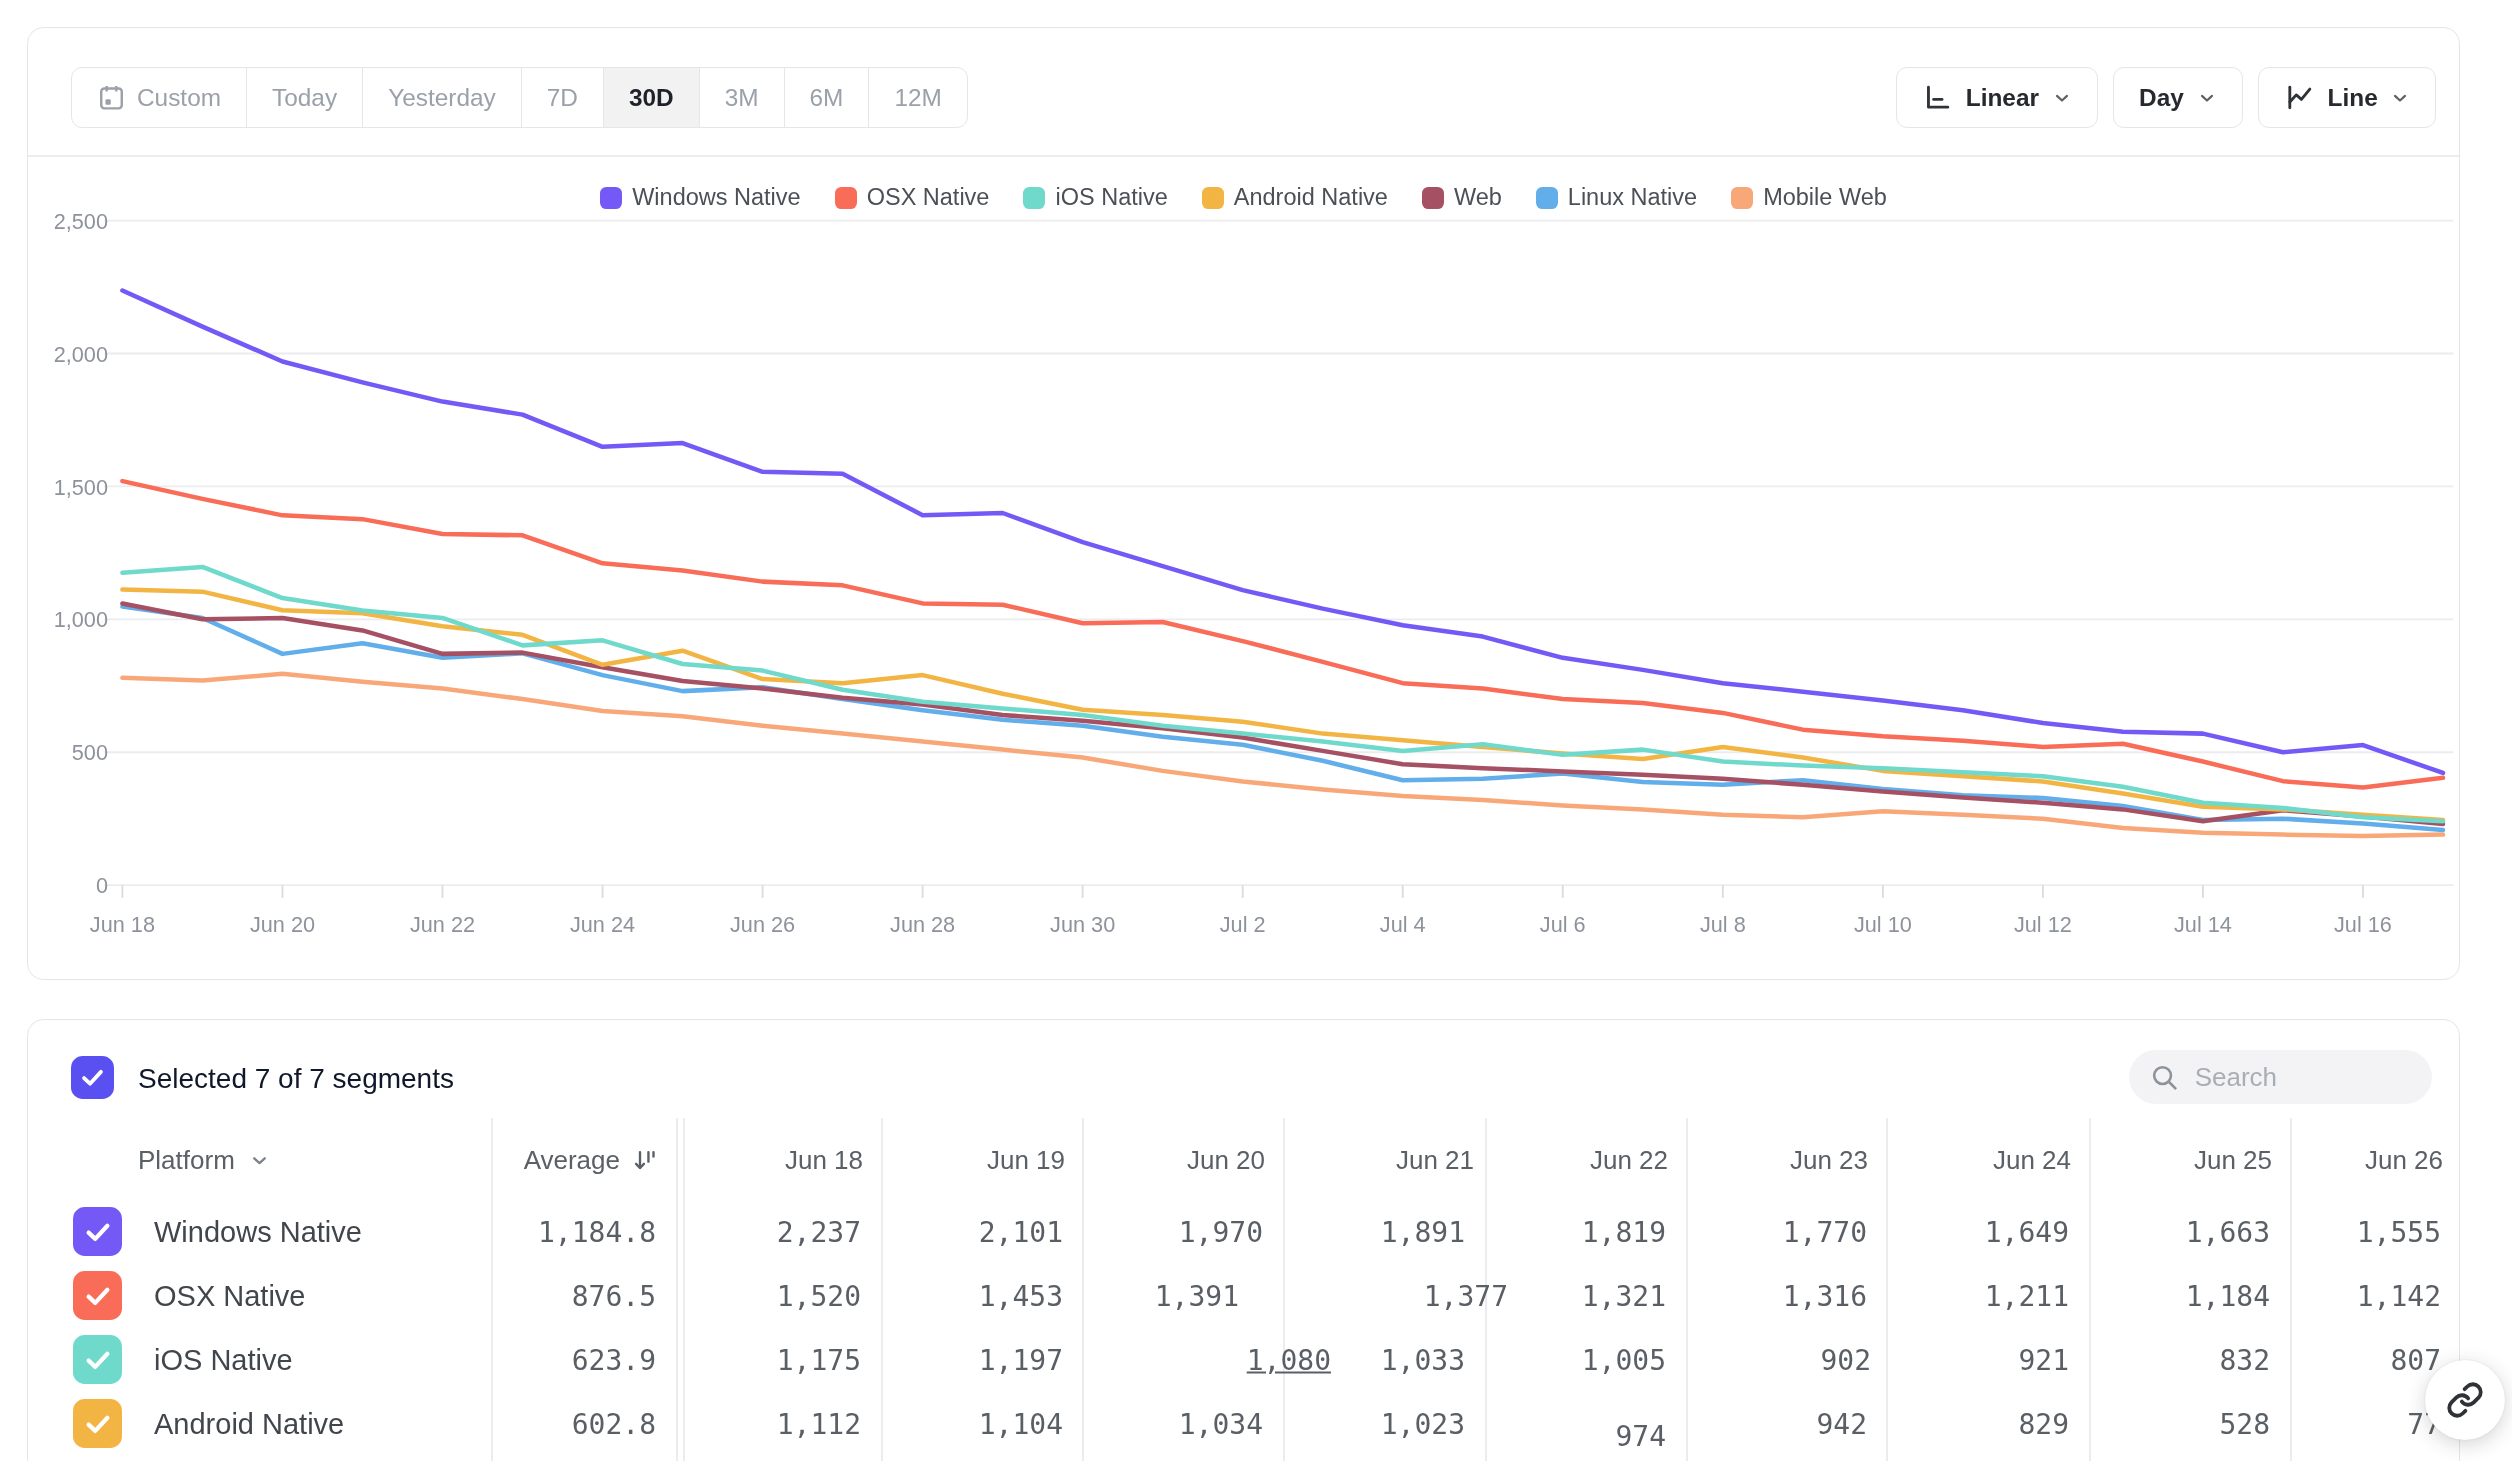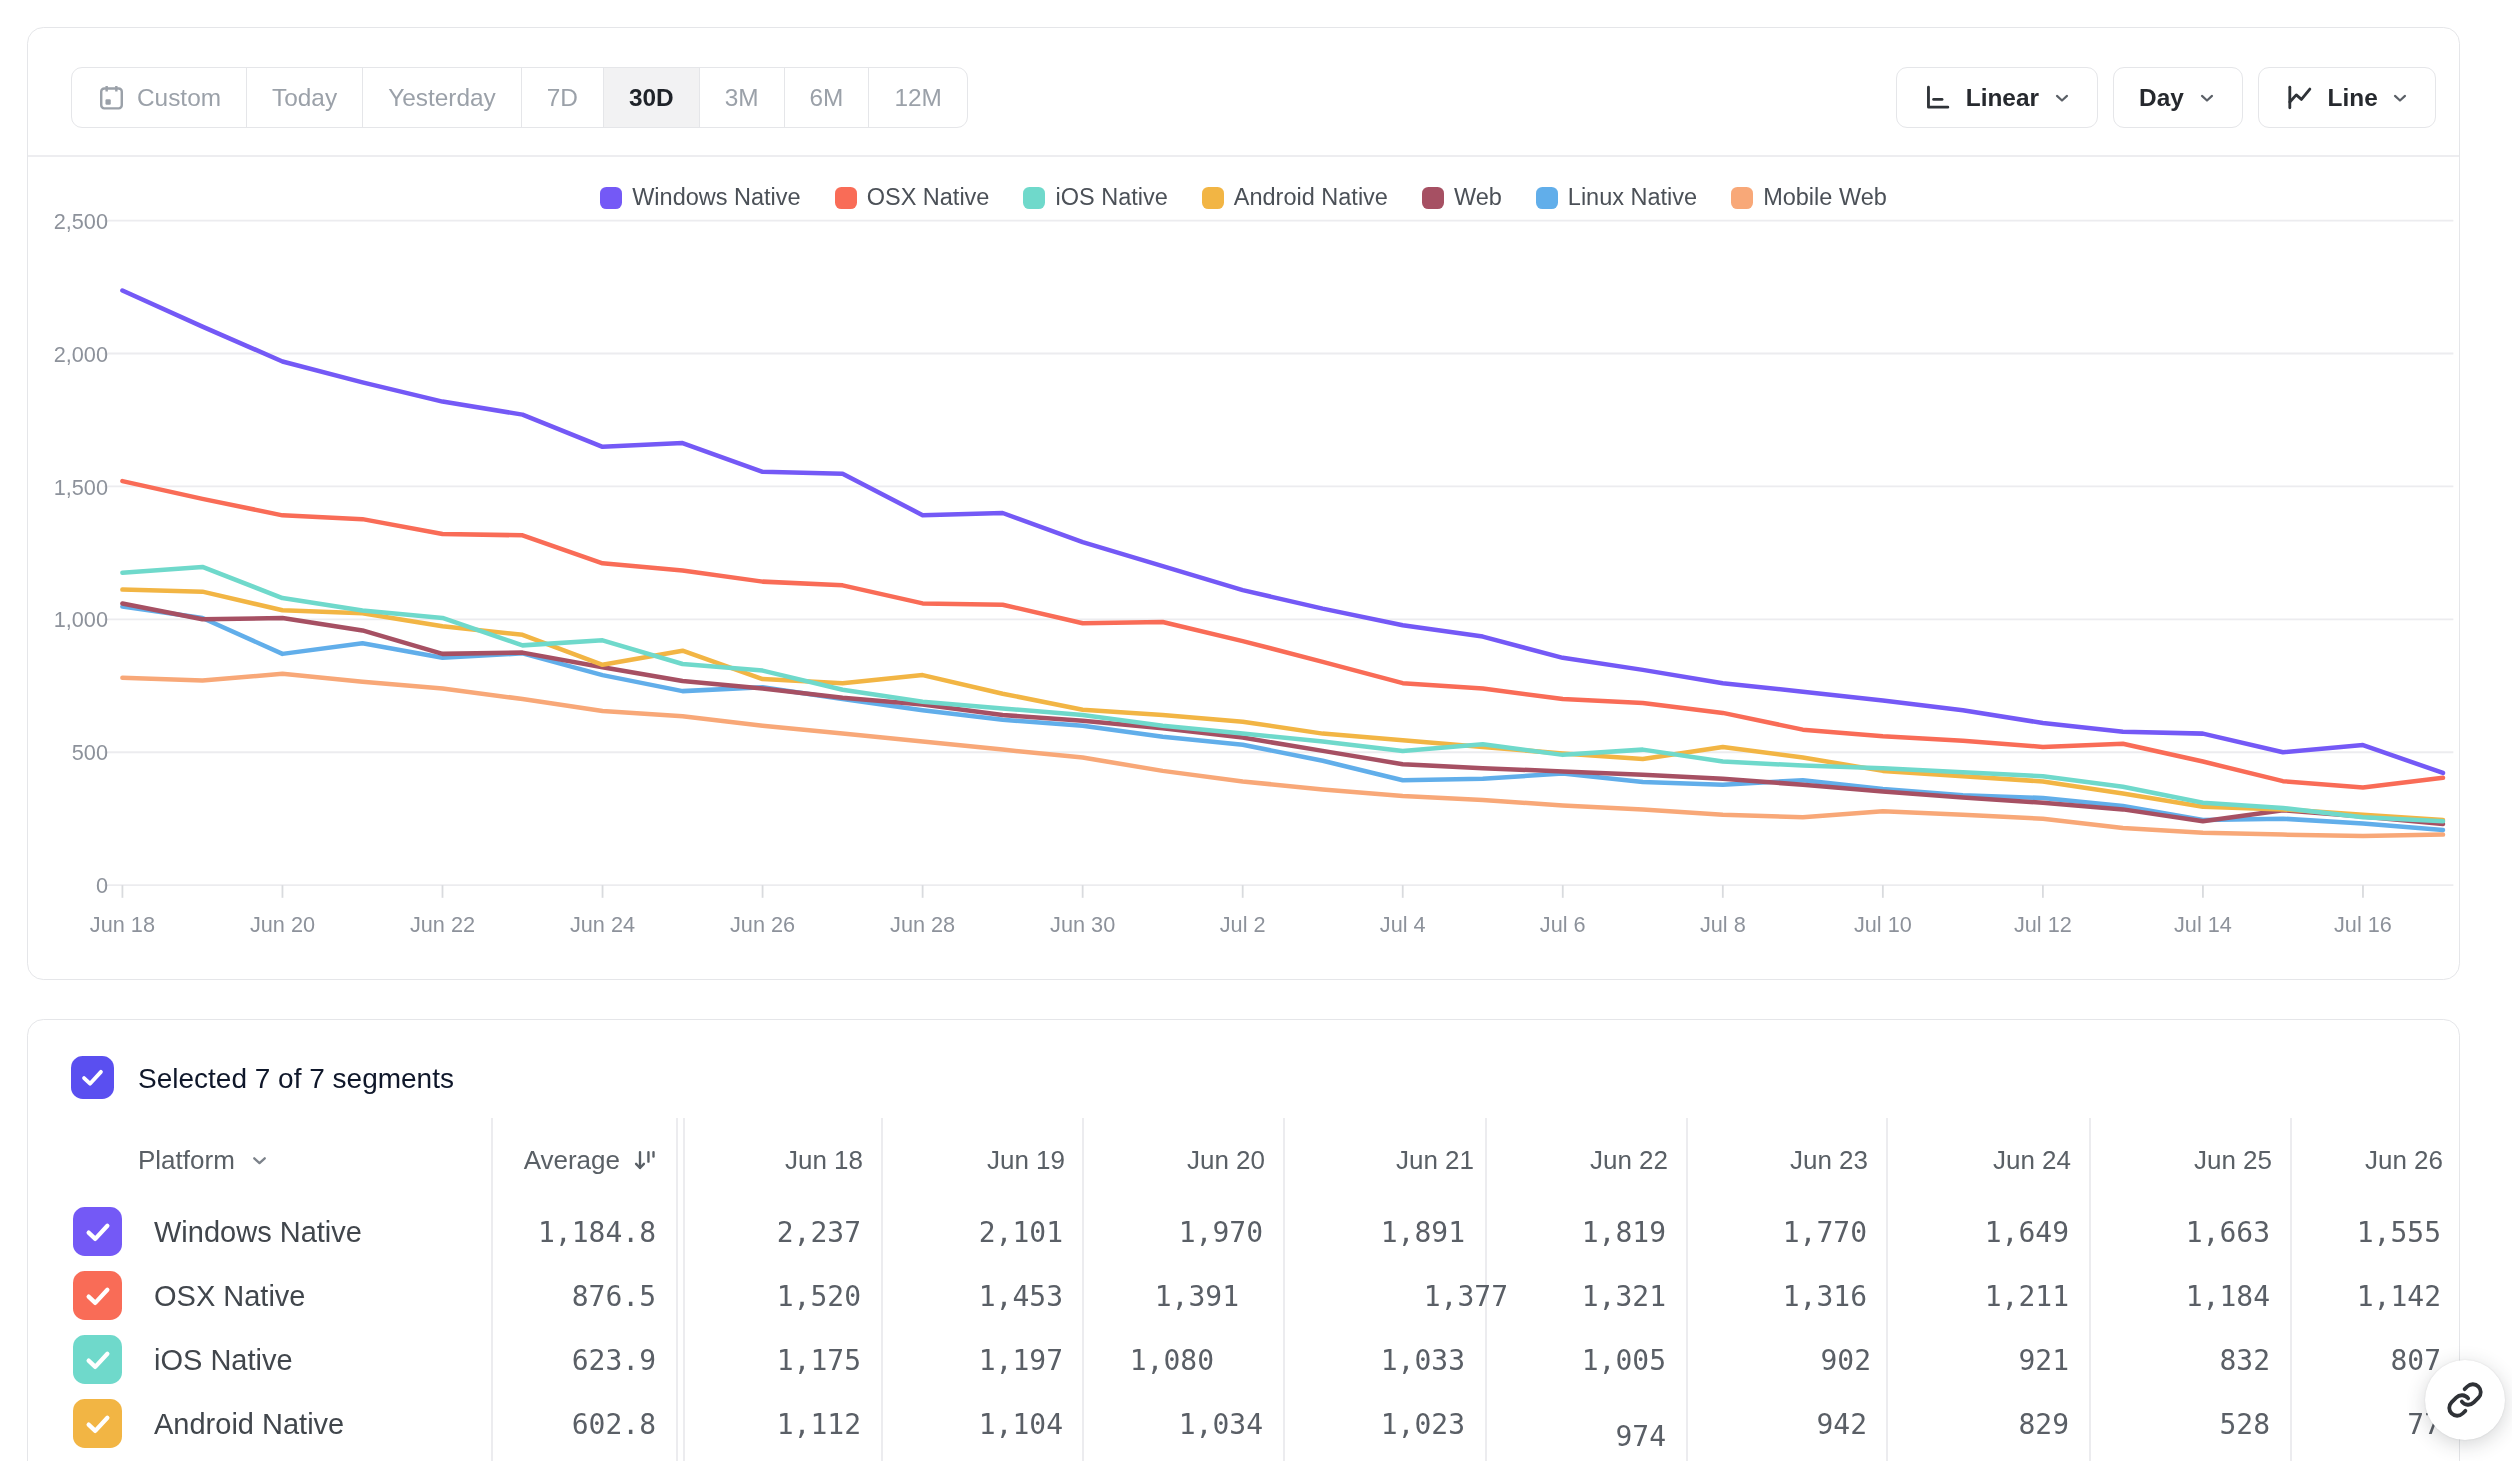--- a/index.html
+++ b/index.html
@@ -225,20 +225,29 @@
       </svg>
   </section>
 
   <section class="card" id="table-card">
     <span class="checkbox table-top-check" id="select-all" style="width: 43px; height: 43px; background: rgb(90, 79, 240);">
         <svg width="27" height="27" viewBox="0 0 24 24" fill="none" stroke="#ffffff" stroke-width="3.4" stroke-linecap="round" stroke-linejoin="round">
           <polyline points="4.5,12.5 9.8,17.5 19.5,7"></polyline>
         </svg>
       </span>
     <span class="summary">Selected 7 of 7 segments</span>
+    <div class="search">
+      <span class="icon search-ic">
+        <svg width="31" height="31" viewBox="0 0 24 24" fill="none" stroke="currentColor" stroke-width="2">
+            <circle cx="10.5" cy="10.5" r="6.5"></circle>
+            <line x1="15.5" y1="15.5" x2="21" y2="21"></line>
+          </svg>
+      </span>
+      <input type="text" placeholder="Search" style="">
+    </div>
 
     <div class="thead-cell" style="left:110px;">
       <span>Platform</span>
       <span class="icon chev" style="margin-left:14.5px;color:#7c828a;">
         <svg width="21" height="21" viewBox="0 0 24 24" fill="none" stroke="currentColor" stroke-width="2.6" stroke-linecap="round" stroke-linejoin="round">
             <polyline points="6,9.5 12,15 18,9.5"></polyline>
           </svg>
       </span>
     </div>
     <div class="thead-cell th-right" style="left:398px;width:232px;">
@@ -316,21 +325,21 @@
         <div class="trow" style="top: 308px;">
           <span class="checkbox" style="width: 49px; height: 49px; background: rgb(111, 217, 203);">
             <svg width="30" height="30" viewBox="0 0 24 24" fill="none" stroke="#ffffff" stroke-width="3.4" stroke-linecap="round" stroke-linejoin="round">
               <polyline points="4.5,12.5 9.8,17.5 19.5,7"></polyline>
             </svg>
           </span>
           <div class="row-label">iOS Native</div>
           <div class="cell-num" style="right: 1803px;">623.9</div>
           <div class="cell-num" style="right: 1598px;">1,175</div>
           <div class="cell-num" style="right: 1396px;">1,197</div>
-          <div class="cell-num" style="right: 1245px;">1,080</div>
+          <div class="cell-num" style="right: 1128px; text-decoration: underline;">1,080</div>
           <div class="cell-num" style="right: 994px;">1,033</div>
           <div class="cell-num" style="right: 793px;">1,005</div>
           <div class="cell-num" style="right: 588px;">902</div>
           <div class="cell-num" style="right: 390px;">921</div>
           <div class="cell-num" style="right: 189px;">832</div>
           <div class="cell-num" style="right: 18px;">807</div>
         </div>
         <div class="trow" style="top: 372px;">
           <span class="checkbox" style="width: 49px; height: 49px; background: rgb(242, 181, 68);">
             <svg width="30" height="30" viewBox="0 0 24 24" fill="none" stroke="#ffffff" stroke-width="3.4" stroke-linecap="round" stroke-linejoin="round">

